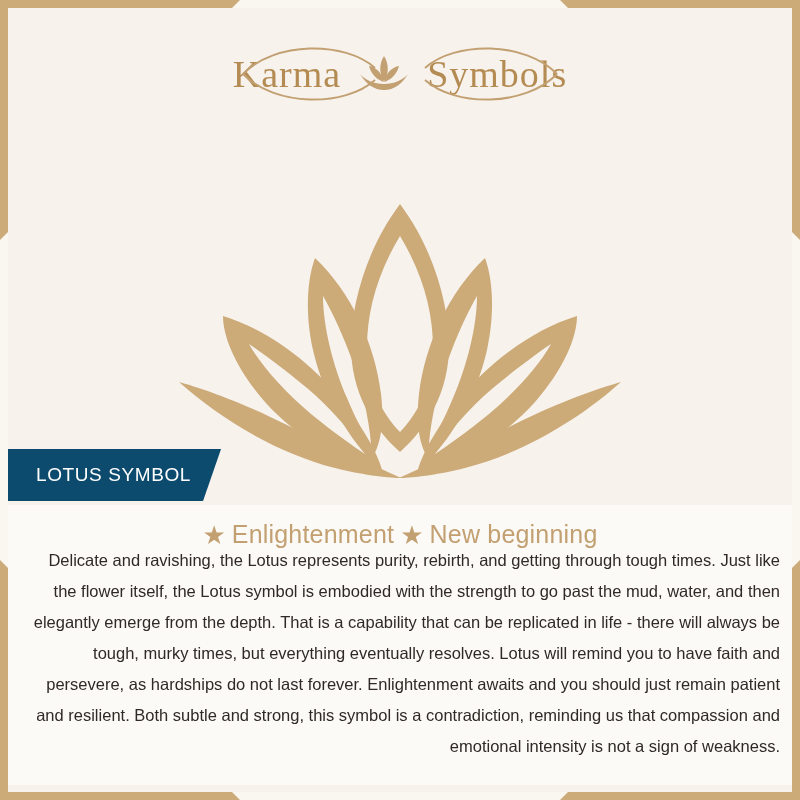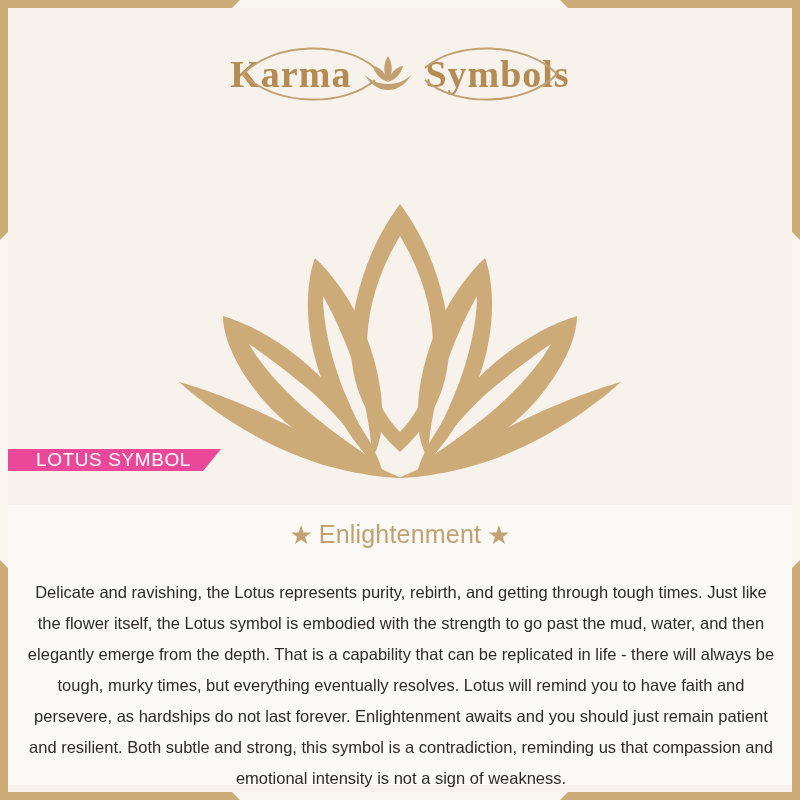--- a/index.html
+++ b/index.html
@@ -78,22 +78,21 @@
     z-index: 5;
     display: flex;
     align-items: center;
     justify-content: center;
   }
   .brand-inner {
     position: relative;
     display: flex;
     align-items: center;
     justify-content: center;
-    gap: 10px;
-    font-weight: bold;
+    gap: 16px;
   }
   .brand-name {
     font-family: "Liberation Serif", serif;
     font-size: 38px;
     letter-spacing: 1px;
     color: #b48b52;
     white-space: nowrap;
   }
   .brand-mark {
     width: 54px;
@@ -145,23 +144,23 @@
   .lotus-svg {
     width: 470px;
     height: 290px;
   }
 
   
   .ribbon {
     position: absolute;
     top: 449px;
     left: 8px;
-    height: 22px;
-    z-index: 5;
-    background: #ec4899;
+    height: 52px;
+    z-index: 5;
+    background: #0c4a6e;
     padding: 0 30px 0 28px;
     display: flex;
     align-items: center;
     clip-path: polygon(0 0, 100% 0, calc(100% - 18px) 100%, 0 100%);
   }
   .ribbon-text {
     font-size: 19px;
     color: #ffffff;
     letter-spacing: 0.6px;
   }
@@ -195,28 +194,28 @@
   }
   .headline-word {
     font-size: 25px;
     font-weight: normal;
     color: #c2a071;
     letter-spacing: 0.2px;
   }
 
   .paragraph {
     position: absolute;
-    top: 560px;
+    top: 528px;
     left: 22px;
     width: 758px;
     z-index: 5;
     font-size: 16.5px;
     line-height: 31px;
     color: #2f2a25;
-    text-align: center;
+    text-align: right;
   }
 </style>
 </head>
 <body>
 
 <div class="page">
 
   <div class="corner corner-tl"></div>
   <div class="corner corner-tr"></div>
   <div class="corner corner-bl"></div>
@@ -273,17 +272,18 @@
   <div class="ribbon">
     <span class="ribbon-text">LOTUS SYMBOL</span>
   </div>
 
   <div class="body-card"></div>
 
   <div class="headline">
     <span class="headline-star">★</span>
     <span class="headline-word">Enlightenment</span>
     <span class="headline-star">★</span>
+    <span class="headline-word">New beginning</span>
   </div>
 
   <p class="paragraph">Delicate and ravishing, the Lotus represents purity, rebirth, and getting through tough times. Just like the flower itself, the Lotus symbol is embodied with the strength to go past the mud, water, and then elegantly emerge from the depth. That is a capability that can be replicated in life - there will always be tough, murky times, but everything eventually resolves. Lotus will remind you to have faith and persevere, as hardships do not last forever. Enlightenment awaits and you should just remain patient and resilient. Both subtle and strong, this symbol is a contradiction, reminding us that compassion and emotional intensity is not a sign of weakness.</p>
 
 </div>
 
 </body></html>

